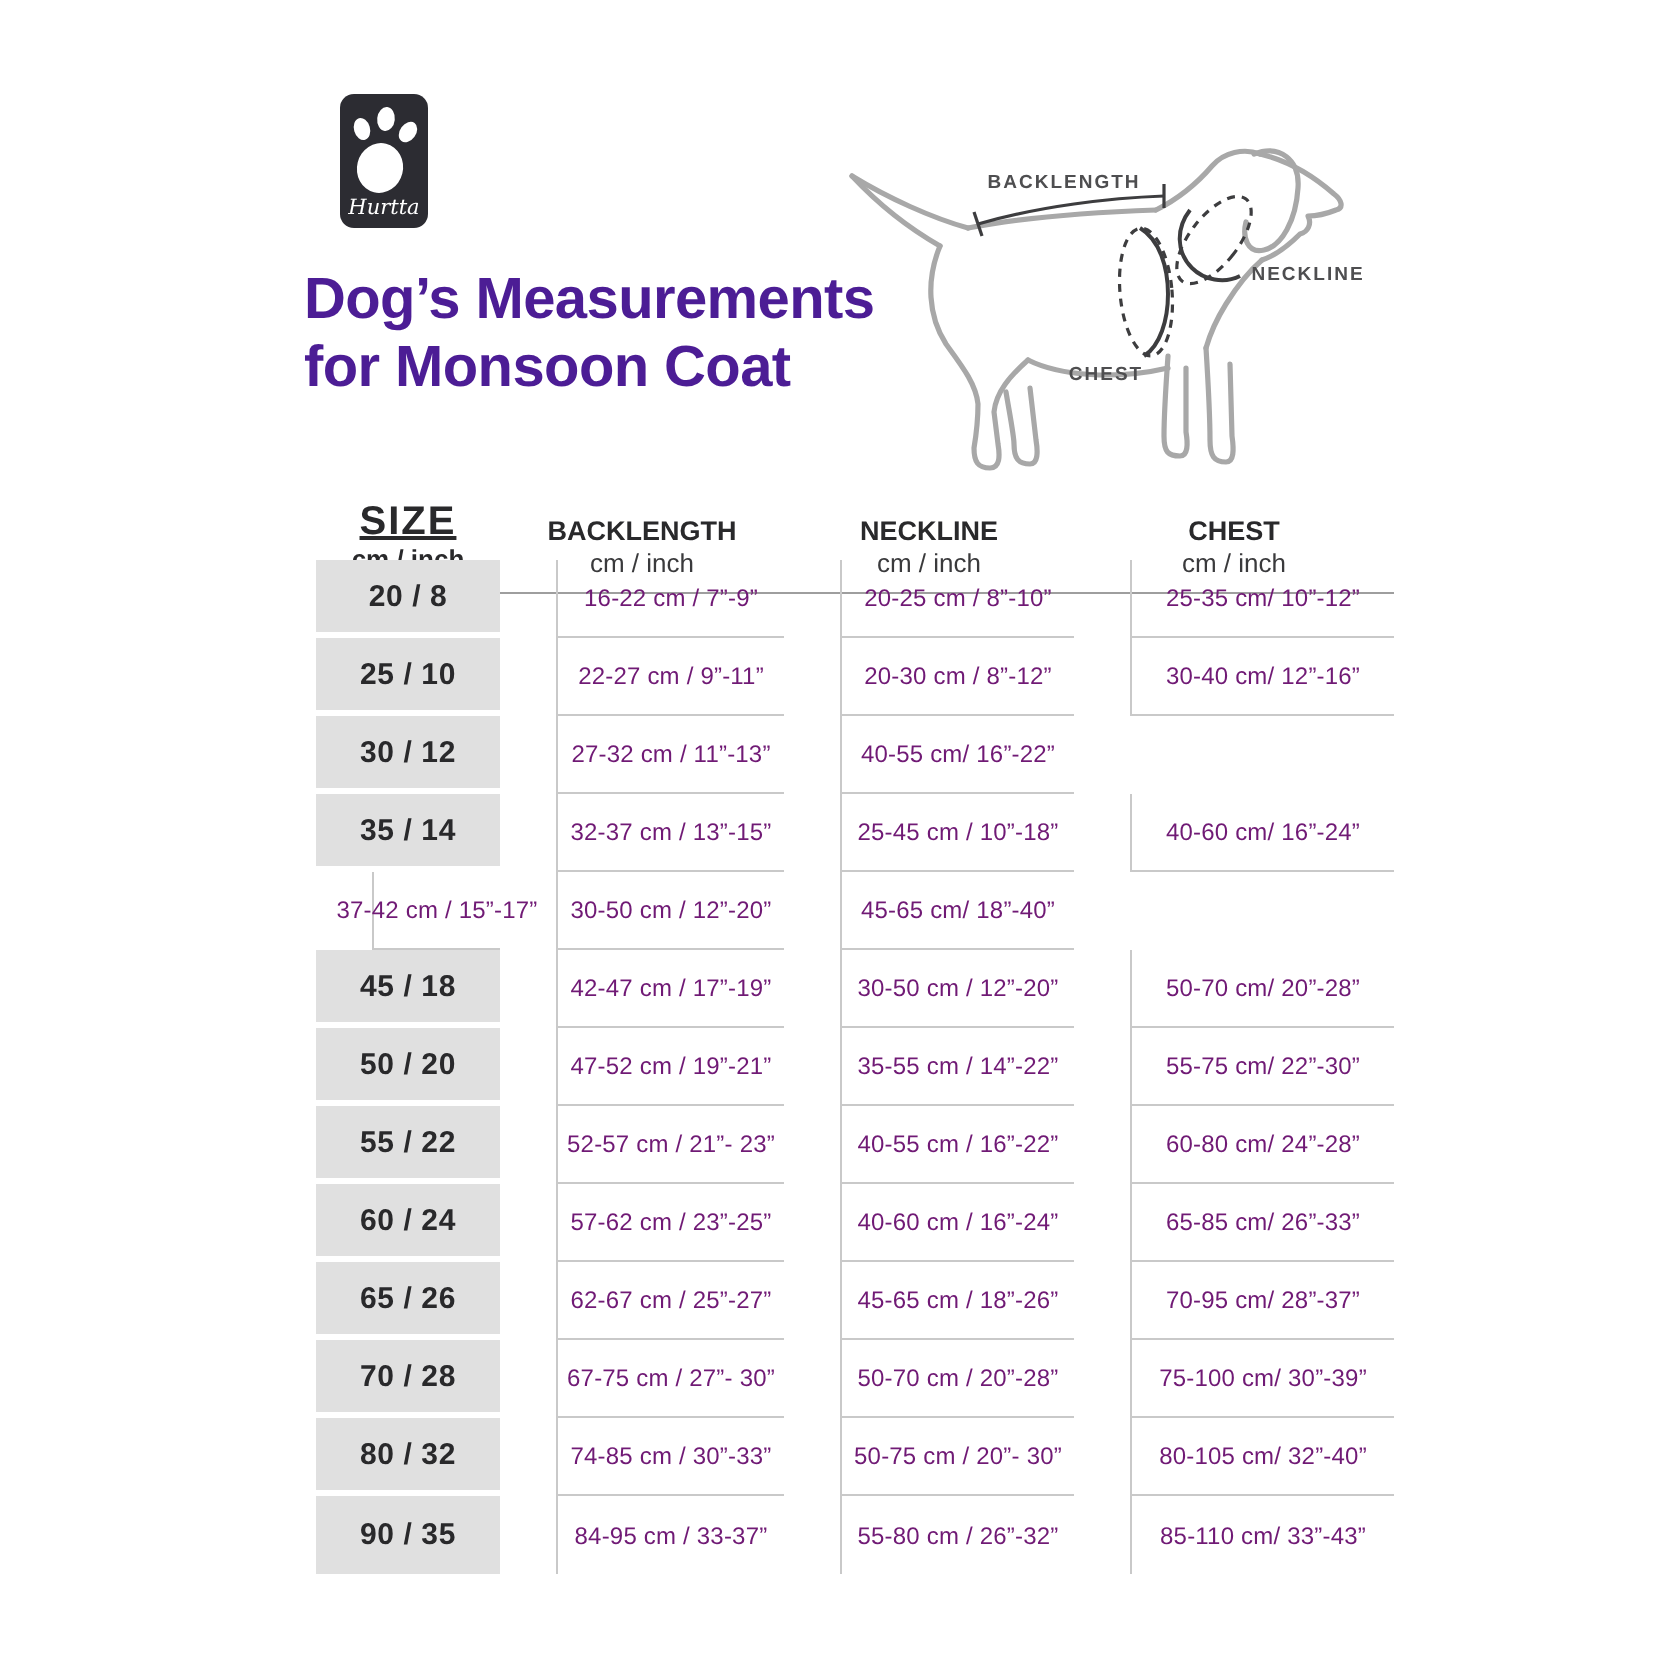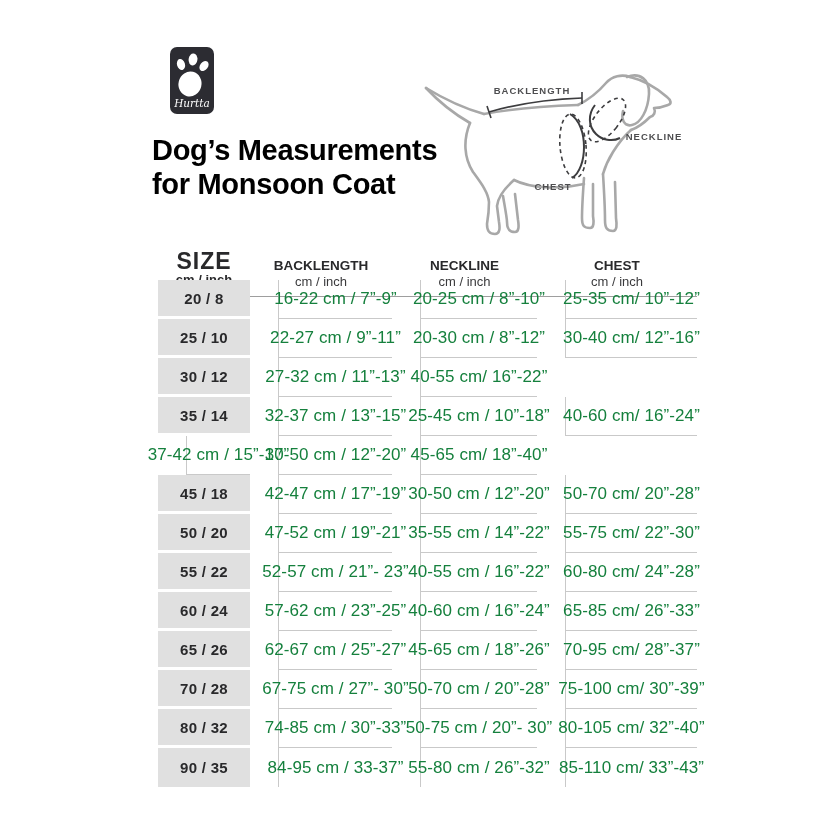--- a/index.html
+++ b/index.html
@@ -10,49 +10,49 @@
     background:#ffffff;
     font-family:"Liberation Sans", sans-serif;
     overflow:hidden;
   }
   
   .logo { position:absolute; left:170px; top:47px; width:44px; height:67px; }
   
   .title {
     position:absolute; left:152px; top:133px; width:300px;
     font-size:29px; line-height:34px; font-weight:800;
-    letter-spacing:-0.3px; color:#000000;
+    letter-spacing:-0.3px; color:#4c1d95;
   }
   
   .dog-diagram { position:absolute; left:410px; top:50px; width:292px; height:198px; }
   
   .thead {
     position:absolute; left:158px; top:250px; width:539px; height:42px;
     display:grid; grid-template-columns:92px 142px 145px 160px;
   }
   .th {
     display:flex; flex-direction:column; justify-content:flex-end;
     align-items:center; text-align:center; padding-bottom:7px;
     border-bottom:1px solid #9e9e9e; color:#29292b;
   }
   .th-size { border-bottom:3px solid #2f2f2f; }
-  .th-size .th-label { font-size:23px; font-weight:800; letter-spacing:1px; line-height:22px; }
+  .th-size .th-label { font-size:20px; font-weight:800; letter-spacing:1px; line-height:22px;text-decoration:underline; }
   .th-size .th-unit  { font-size:13px; font-weight:700; line-height:15px; }
   .th-data .th-label { font-size:13.5px; font-weight:700; line-height:16px; }
   .th-data .th-unit  { font-size:13px; font-weight:400; line-height:15px; color:#3a3a3c; }
   .tbody { position:absolute; left:158px; top:280px; width:539px; }
   .trow { display:grid; grid-template-columns:92px 142px 145px 160px; height:39px; }
   .cell { display:flex; align-items:center; justify-content:center; }
   .c-size {
     background:#e0e0e0; border-bottom:3px solid #ffffff;
     font-size:15px; font-weight:800; color:#29292b; letter-spacing:0.3px;
   }
   .c-data {
     border-bottom:1px solid #c9c9c9; border-left:1px solid #c9c9c9;
-    font-size:17px; color:#15803d; letter-spacing:0.1px; white-space:nowrap;margin-left:28px;
+    font-size:12px; color:#701a75; letter-spacing:0.1px; white-space:nowrap;margin-left:28px;
   }
   .trow:last-child .c-data, .trow:last-child .c-size { border-bottom:none; }
 </style>
 </head>
 <body>
 
 <div class="page">
 
   <svg class="logo" viewBox="0 0 44 67" aria-hidden="true">
     <rect x="0" y="0" width="44" height="67" rx="7" fill="#2c2c32"></rect>

